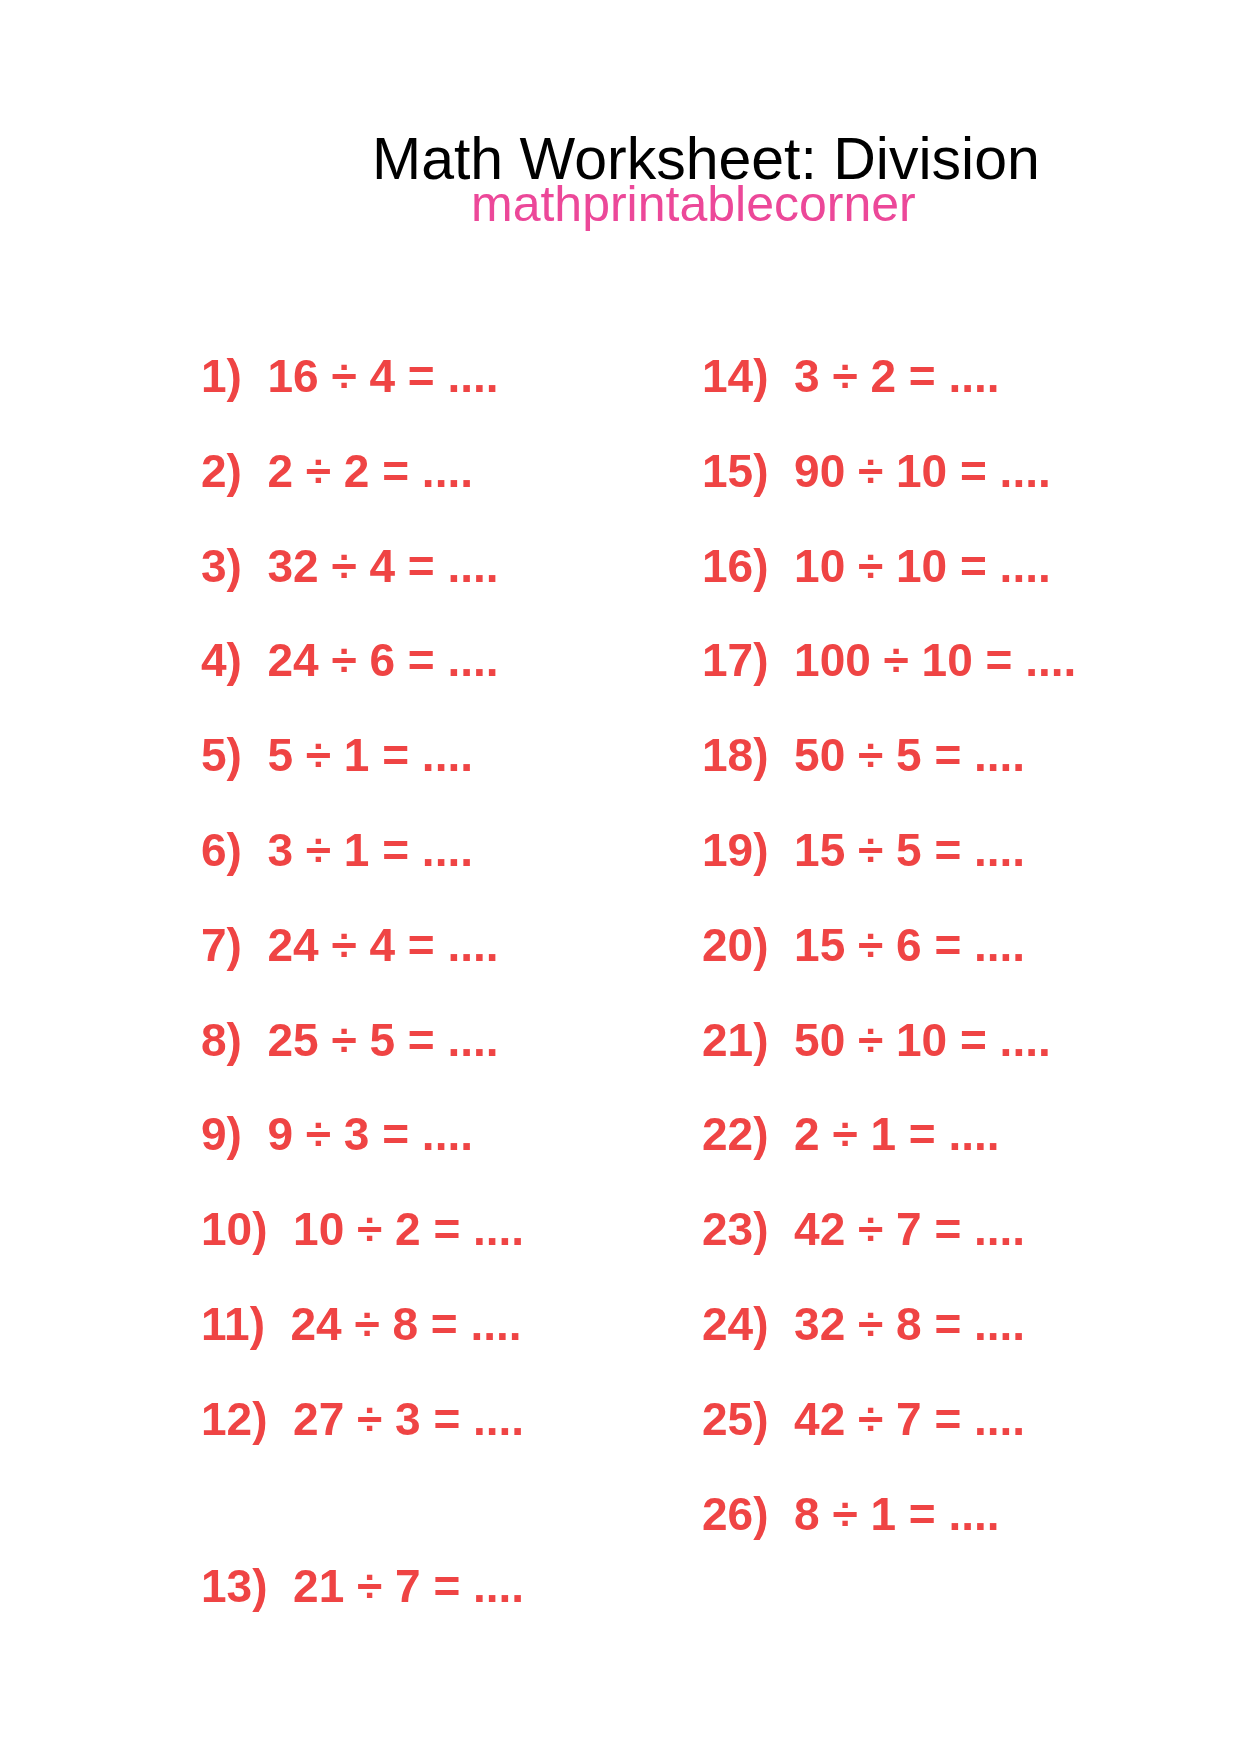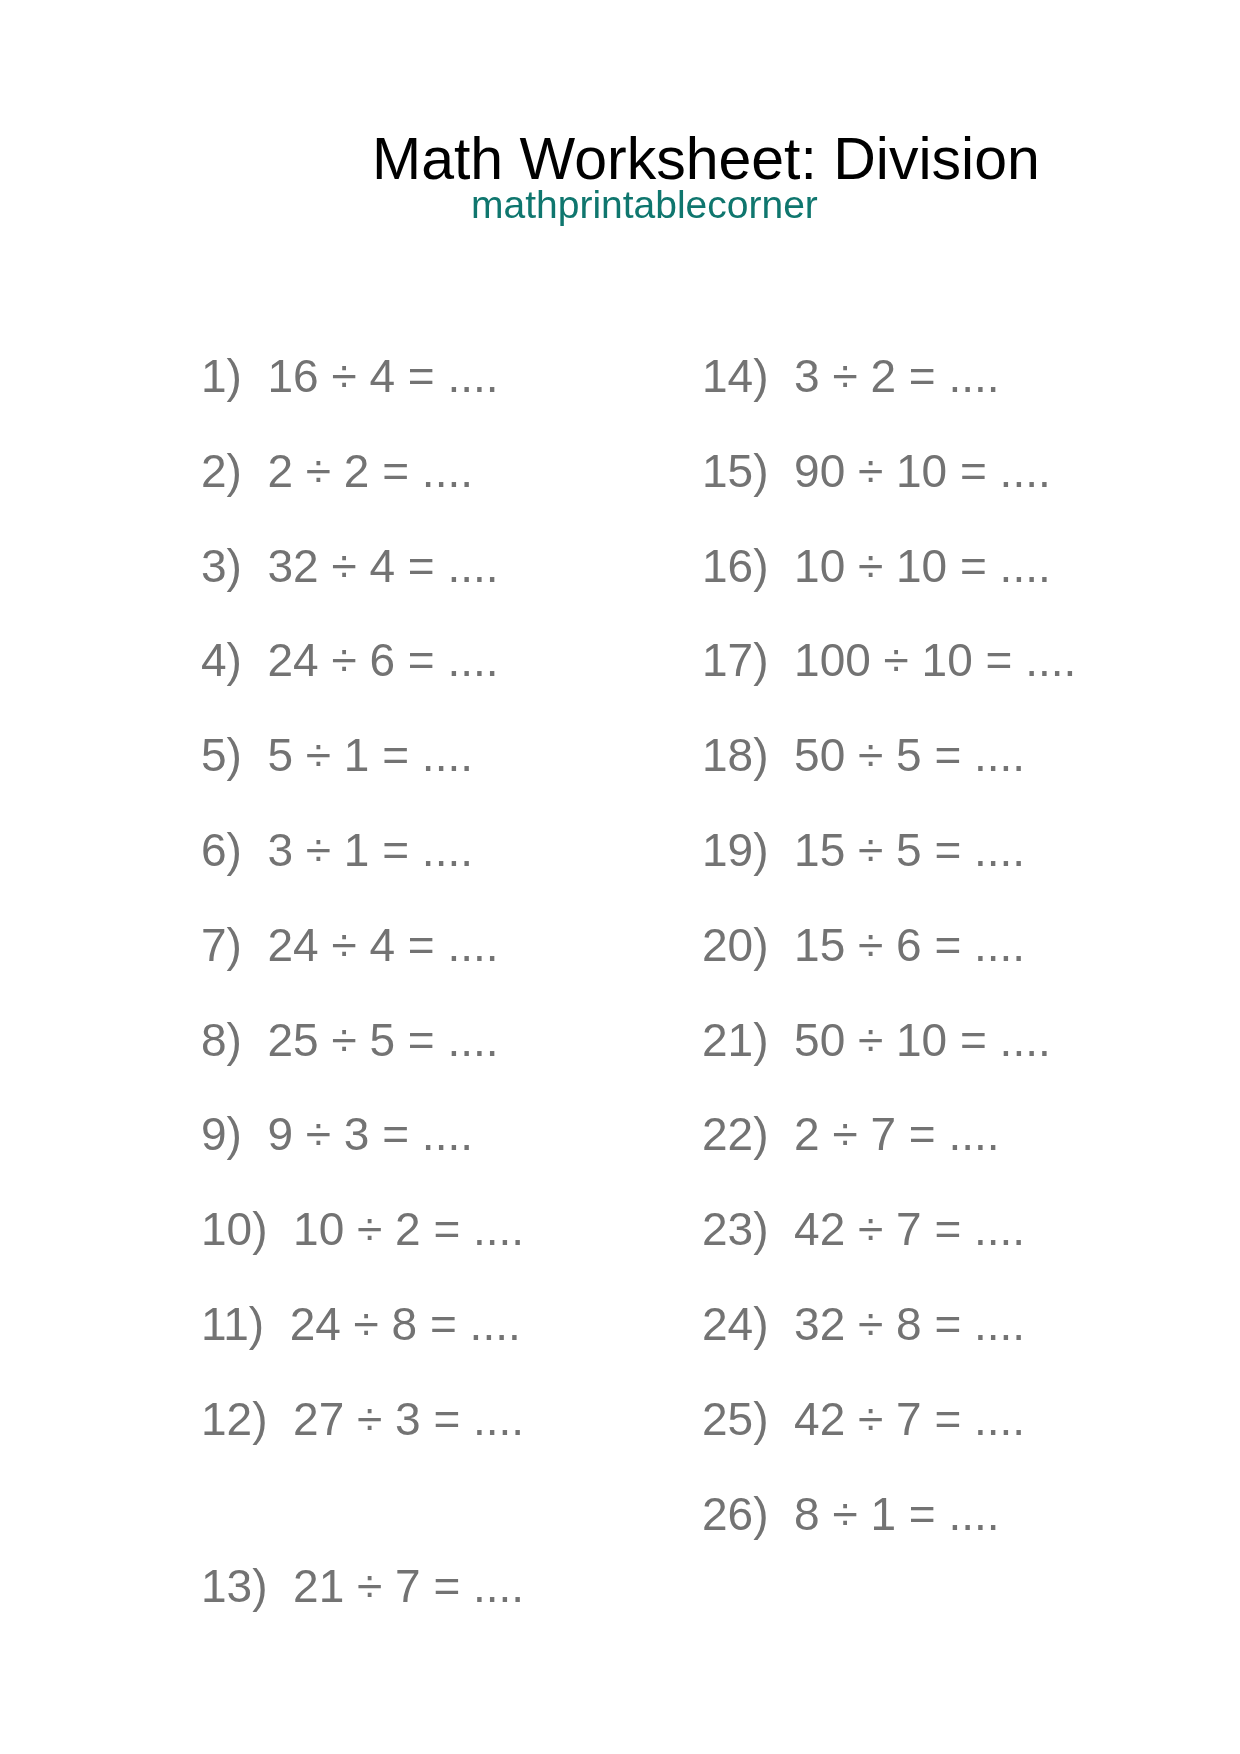--- a/index.html
+++ b/index.html
@@ -22,31 +22,32 @@
       font-size: 59px;
       line-height: 59px;
       white-space: pre;
       color: #000000;
       margin-top: 25px;
     }
     .subtitle {
       position: absolute;
       left: 471px;
       top: 183px;
-      font-size: 39px;
+      font-size: 50px;
       line-height: 43px;
       white-space: pre;
-      color: #0f766e;
+      color: #ec4899;
     }
     .problem {
       position: absolute;
       font-size: 46px;
       line-height: 46px;
       white-space: pre;
-      color: #737373;
+      color: #ef4444;
+      font-weight: bold;
     }
     .col-left { left: 201px; }
     .col-right { left: 702px; }
   </style>
 </head>
 <body>
 
 <div class="title">Math Worksheet: Division</div>
 <div class="subtitle">mathprintablecorner</div>
 
@@ -68,18 +69,18 @@
 
 <div>
   <div class="problem col-right" style="top:353px">14)  3 ÷ 2 = ....</div>
   <div class="problem col-right" style="top:448px">15)  90 ÷ 10 = ....</div>
   <div class="problem col-right" style="top:543px">16)  10 ÷ 10 = ....</div>
   <div class="problem col-right" style="top:637px">17)  100 ÷ 10 = ....</div>
   <div class="problem col-right" style="top:732px">18)  50 ÷ 5 = ....</div>
   <div class="problem col-right" style="top:827px">19)  15 ÷ 5 = ....</div>
   <div class="problem col-right" style="top:922px">20)  15 ÷ 6 = ....</div>
   <div class="problem col-right" style="top:1017px">21)  50 ÷ 10 = ....</div>
-  <div class="problem col-right" style="top:1111px">22)  2 ÷ 7 = ....</div>
+  <div class="problem col-right" style="top:1111px">22)  2 ÷ 1 = ....</div>
   <div class="problem col-right" style="top:1206px">23)  42 ÷ 7 = ....</div>
   <div class="problem col-right" style="top:1301px">24)  32 ÷ 8 = ....</div>
   <div class="problem col-right" style="top:1396px">25)  42 ÷ 7 = ....</div>
   <div class="problem col-right" style="top:1491px">26)  8 ÷ 1 = ....</div>
 </div>
 
 </body></html>

